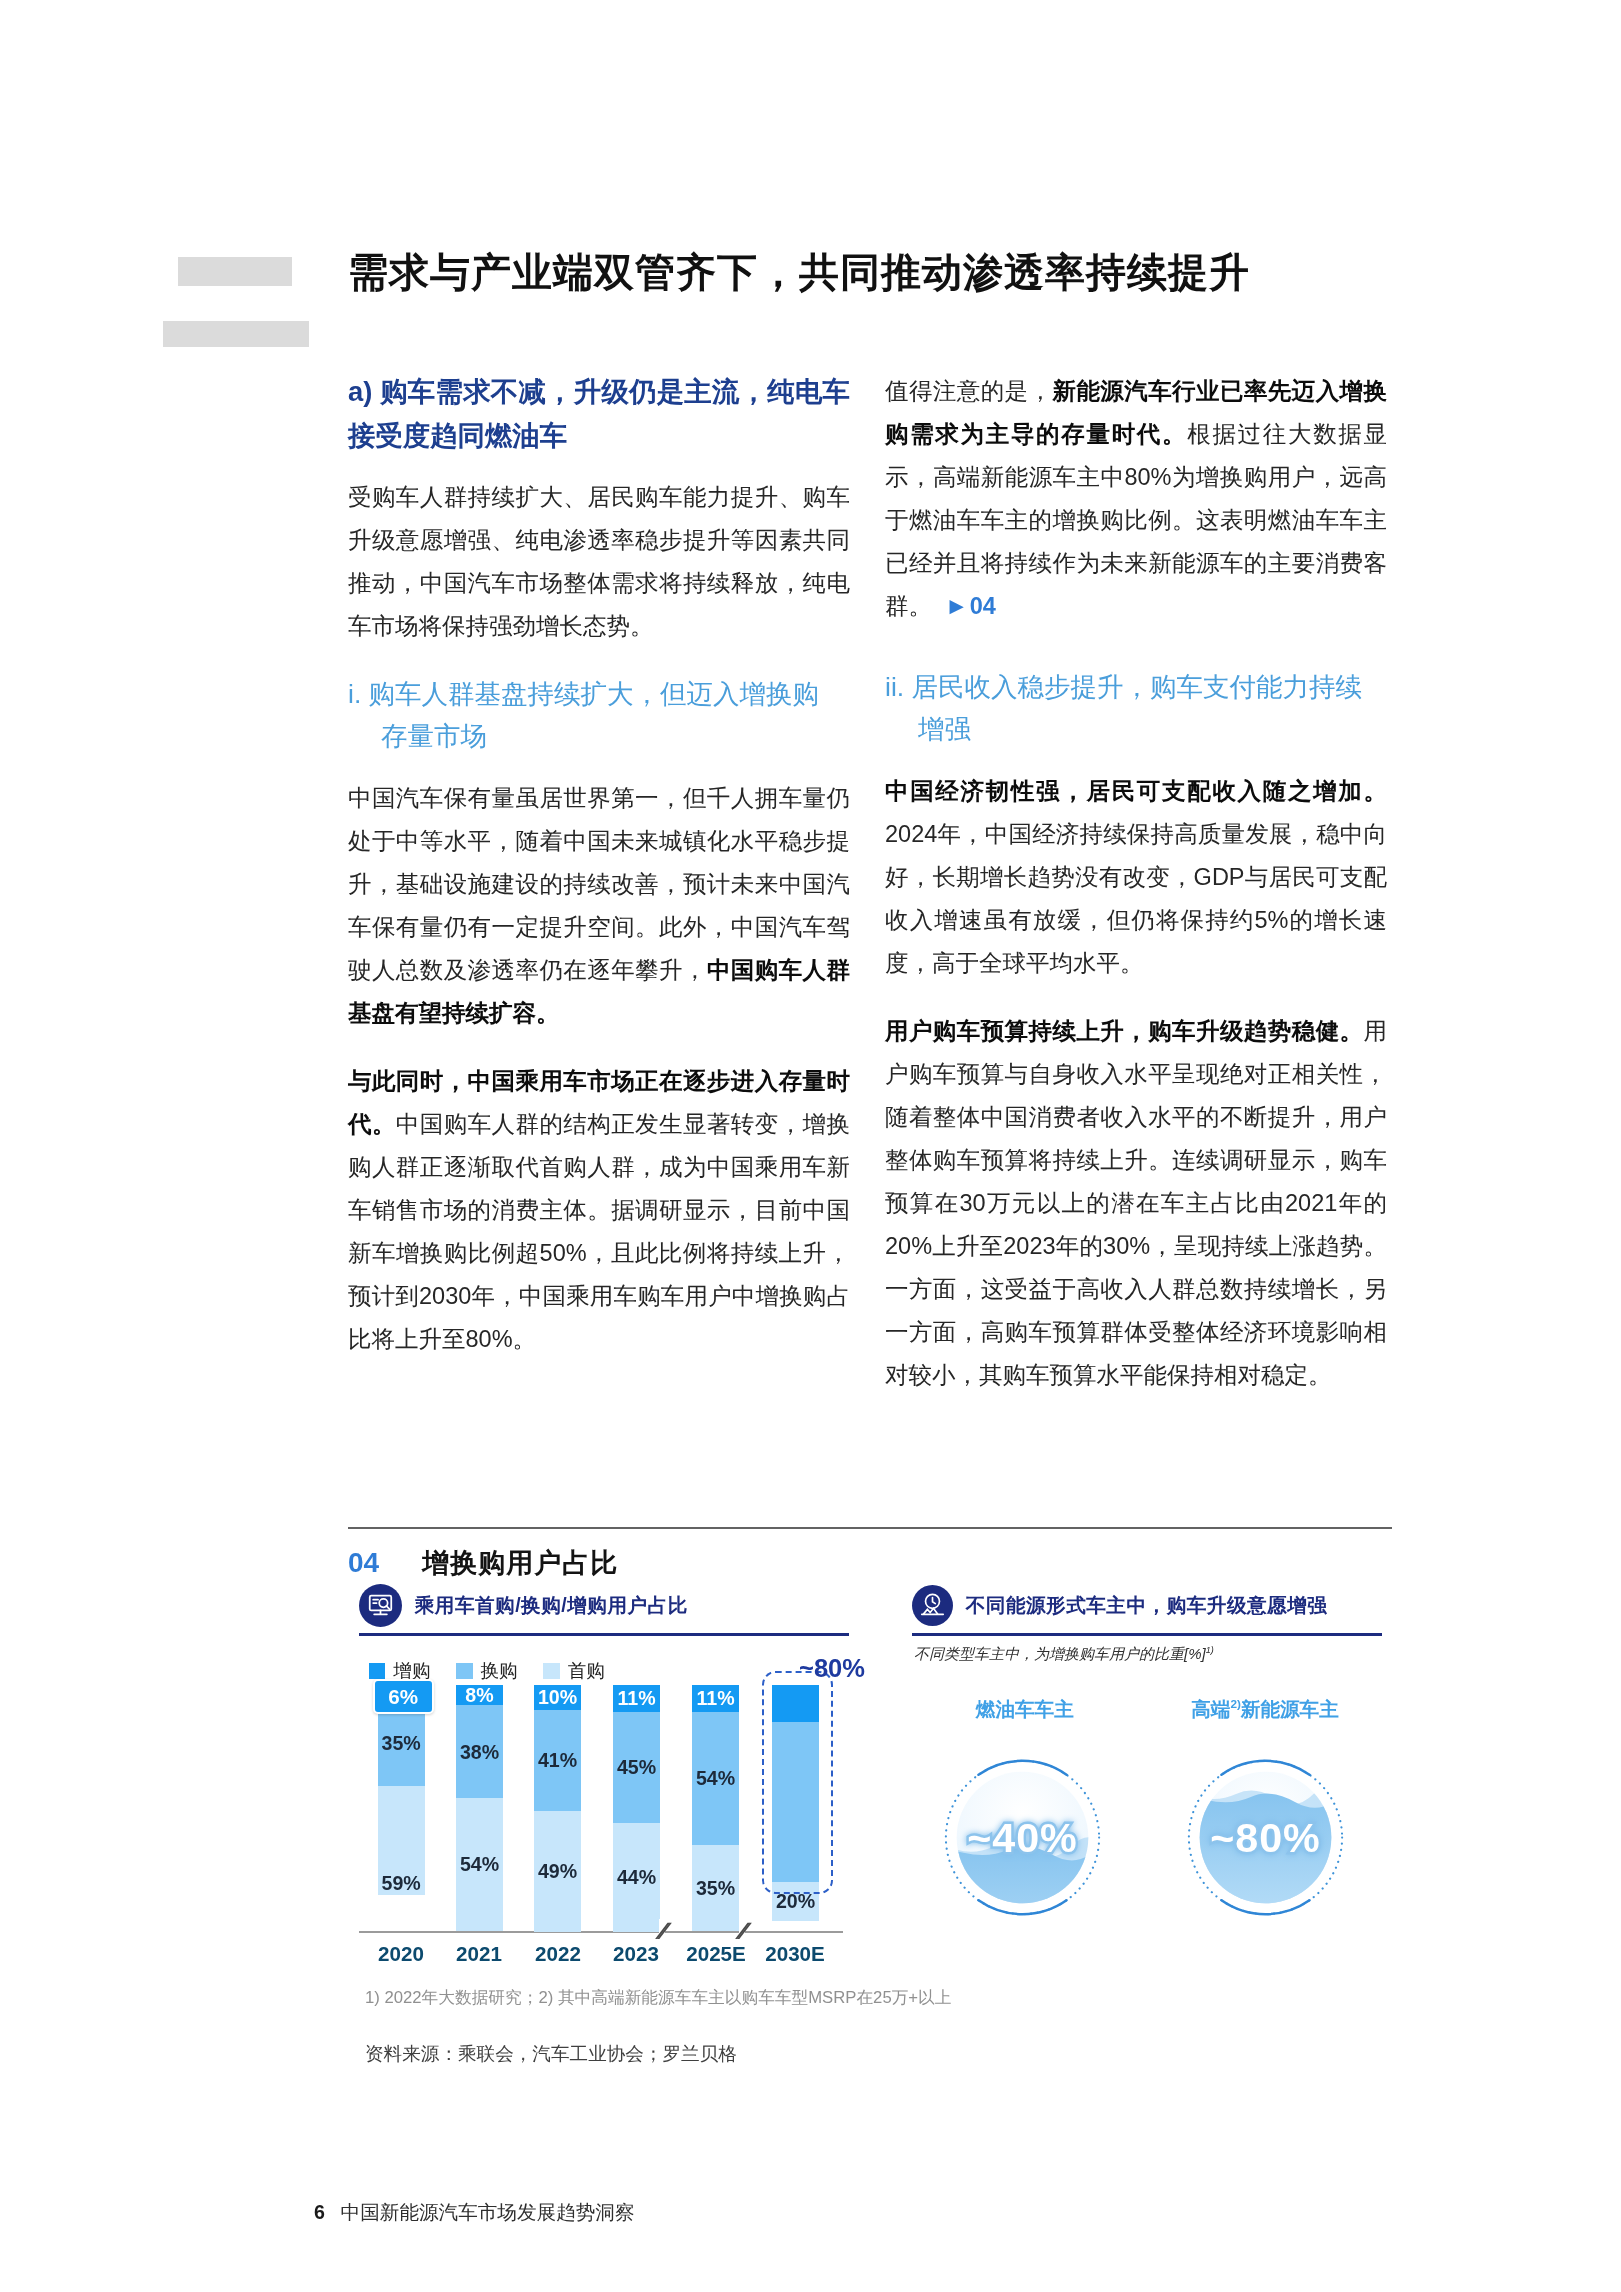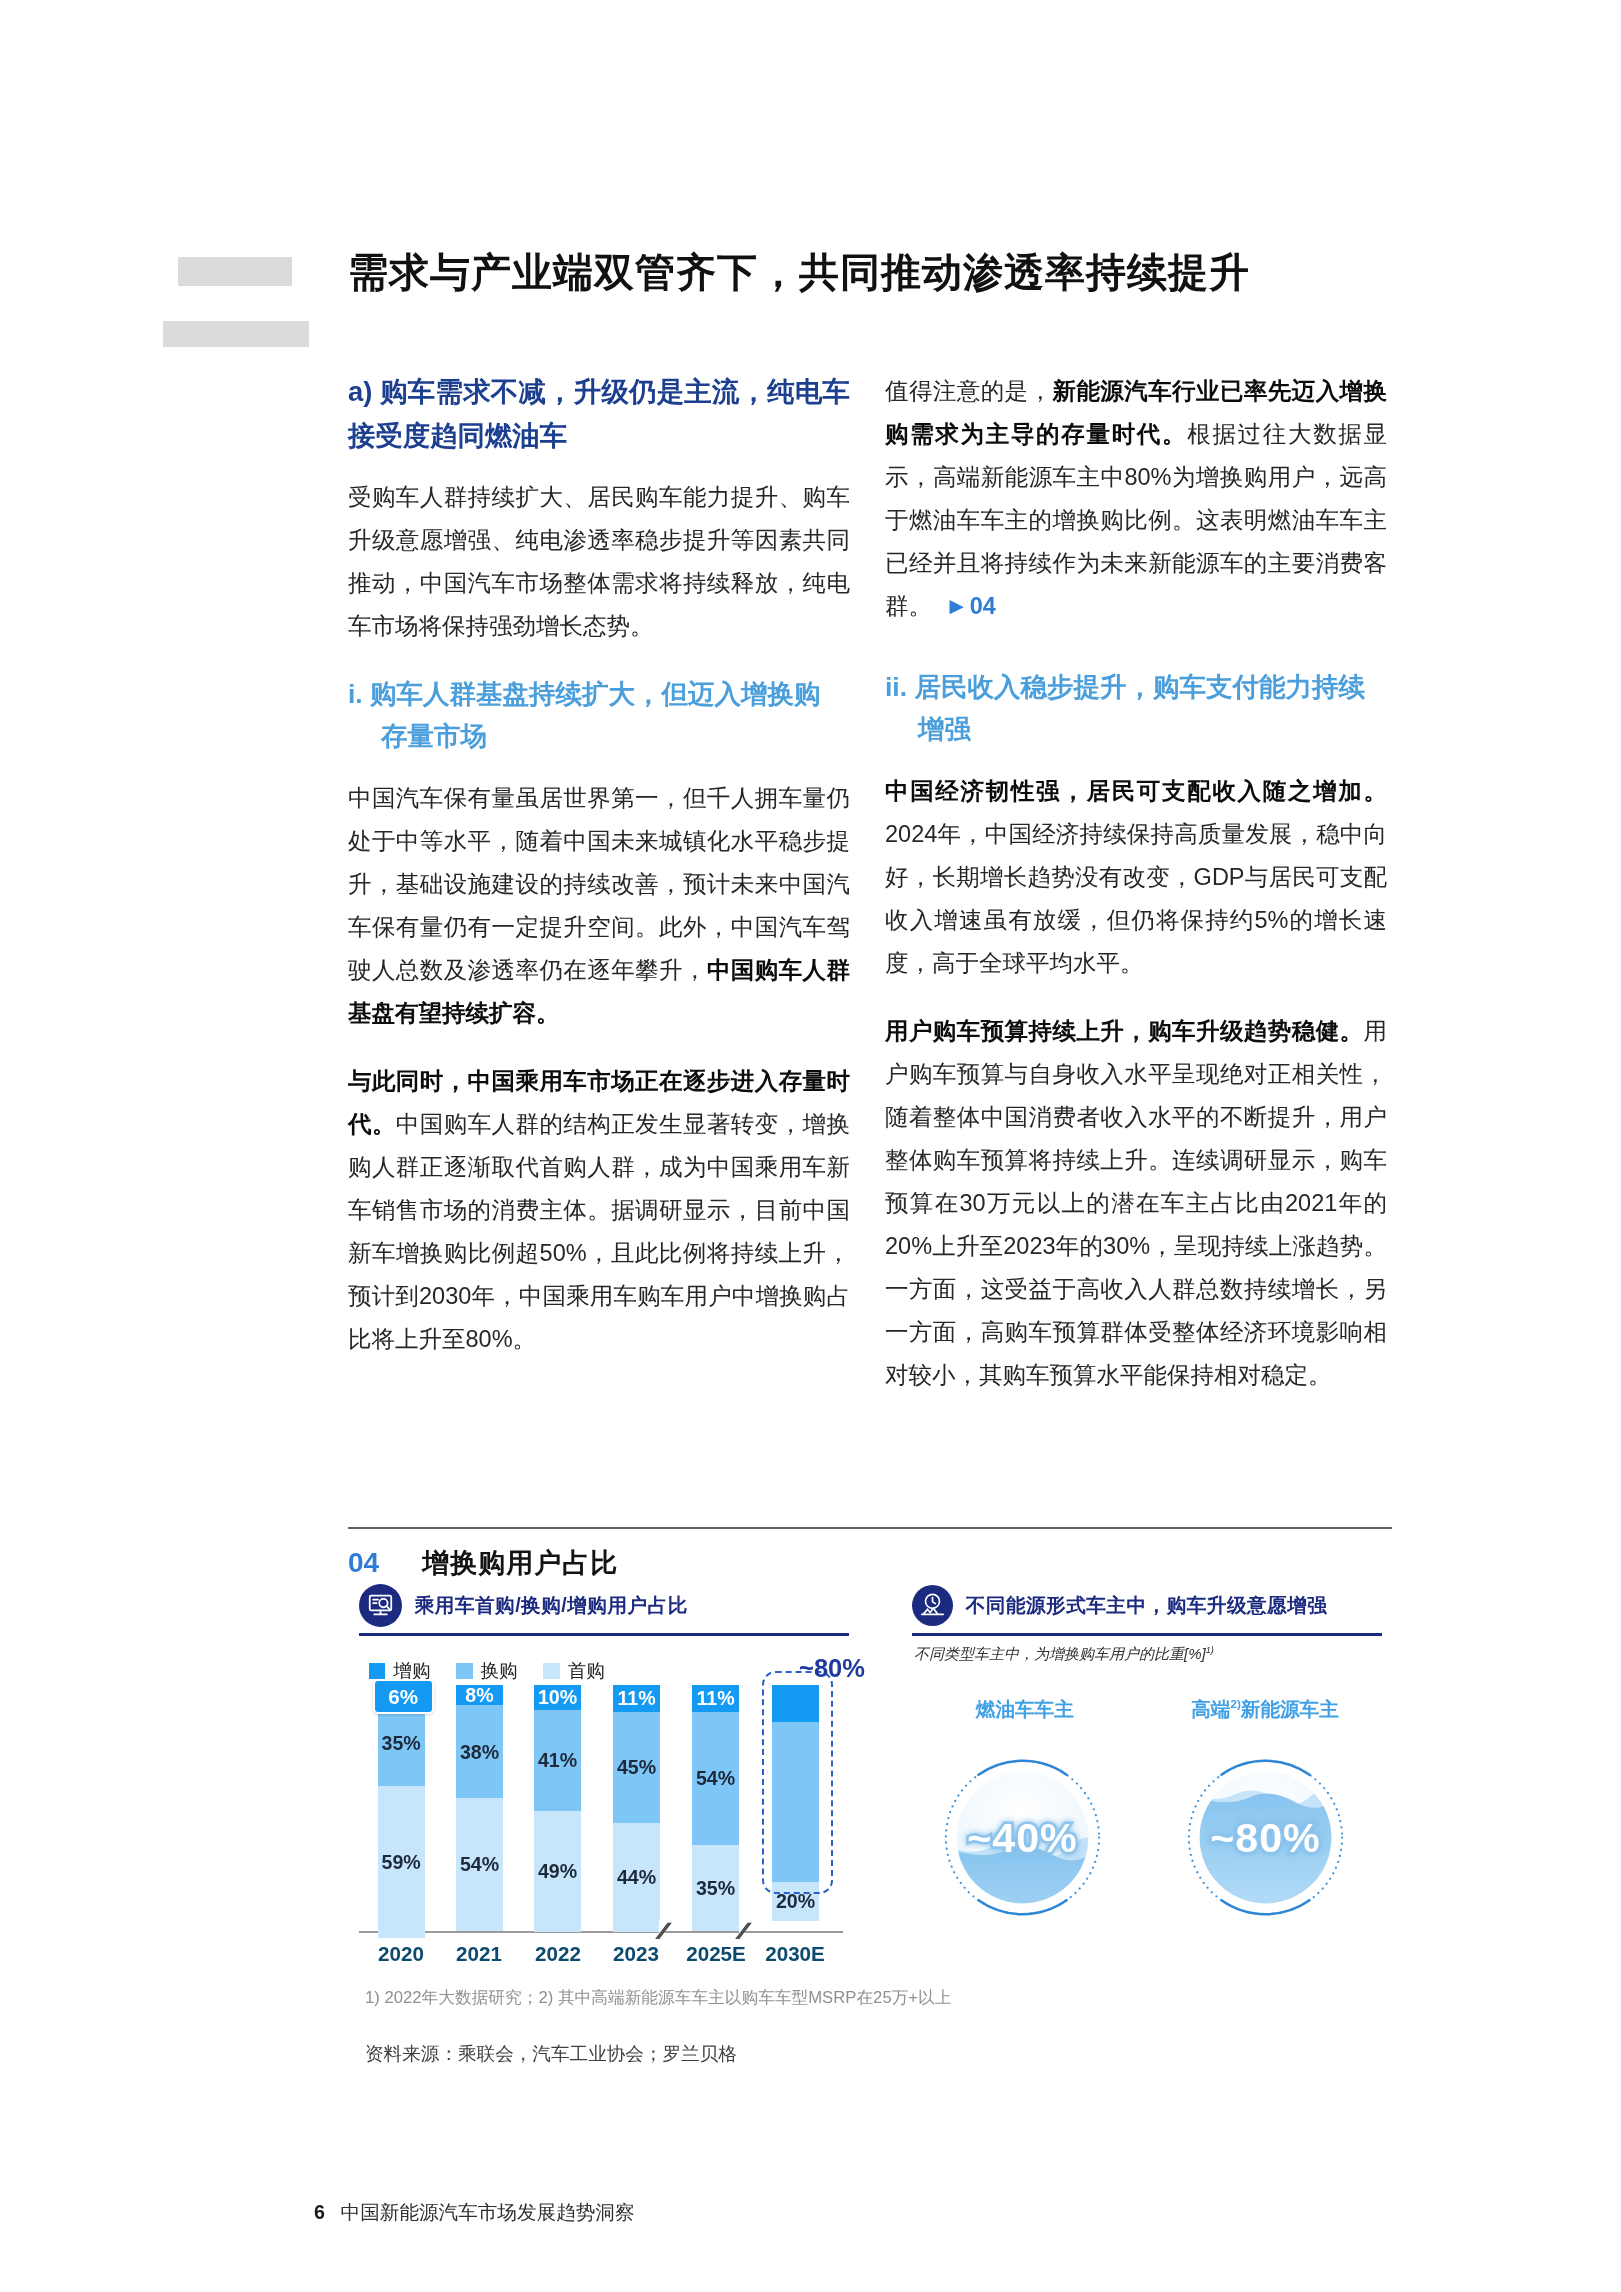--- a/index.html
+++ b/index.html
@@ -9,21 +9,21 @@
   .deco1{left:178px;top:257px;width:114px;height:29px;}
   .deco2{left:163px;top:321px;width:146px;height:25.5px;}
   .title{position:absolute;left:348px;top:245px;margin:0;font-size:40px;font-weight:800;color:#111;letter-spacing:1px;white-space:nowrap;}
   .col{position:absolute;top:370px;width:502px;}
   .col-left{left:348px;}
   .col-right{left:885px;}
   .col p{font-size:23.5px;line-height:43px;text-align:justify;color:#262626;margin:0 0 25.5px;}
   .col p b{color:#0c0c0c;}
   .first{margin-top:5.9px;}
   .h-a{font-size:27.4px;line-height:44px;font-weight:800;color:#1D3F8F;margin:0 0 17.6px;text-align:justify;}
-  .h-sub{font-size:26.5px;line-height:42px;font-weight:700;color:#4A9EDB;margin:21.6px 0 19.6px;}
+  .h-sub{font-size:26.5px;line-height:42px;font-weight:400;color:#4A9EDB;margin:21.6px 0 19.6px;}
   .col-right .h-sub{margin-top:37px;}
   .h-sub .hang{padding-left:33px;}
   .ref{margin-left:17.6px;white-space:nowrap;color:#2F7CD6;font-weight:800;}
   .ref .tri{font-size:18.6px;margin-right:5.9px;position:relative;top:-2px;}
   .rule{position:absolute;left:348px;top:1527px;width:1044px;height:2px;background:#636363;}
   .fig-head{position:absolute;left:348px;top:1545px;display:flex;align-items:baseline;}
   .fig-num{font-size:28px;font-weight:800;color:#2F7CD6;}
   .fig-title{font-size:27px;font-weight:800;color:#131313;margin-left:43px;letter-spacing:1px;}
   .card{position:absolute;top:1580px;}
   .card-left{left:359px;width:490px;height:421px;}
@@ -128,21 +128,21 @@
     </div>
     <div class="plot">
       <div class="axis"></div>
       <span class="brk b1">∕∕</span>
       <span class="brk b2">∕∕</span>
     <div class="seg" style="left: 18.6px; top: 105px; width: 47px; height: 15px; background: rgb(20, 154, 243);"></div>
         <div class="badge" style="left: 13.7px; top: 99px;">6%</div>
         <div class="seg" style="left: 18.6px; top: 120px; width: 47px; height: 86px; background: rgb(126, 198, 246);">
           <span class="seg-label">35%</span>
         </div>
-        <div class="seg" style="left: 18.6px; top: 206px; width: 47px; height: 152px; background: rgb(199, 230, 251);">
+        <div class="seg" style="left: 18.6px; top: 206px; width: 47px; height: 109px; background: rgb(199, 230, 251); align-items: flex-end;">
           <span class="seg-label">59%</span>
         </div>
         <div class="year" style="left: -2px; top: 362px;">2020</div>
         <div class="seg" style="left: 97px; top: 105px; width: 47px; height: 20px; background: rgb(20, 154, 243);">
           <span class="seg-label white">8%</span>
         </div>
         <div class="seg" style="left: 97px; top: 125px; width: 47px; height: 94px; background: rgb(126, 198, 246);">
           <span class="seg-label">38%</span>
         </div>
         <div class="seg" style="left: 97px; top: 218px; width: 47px; height: 133px; background: rgb(199, 230, 251);">

